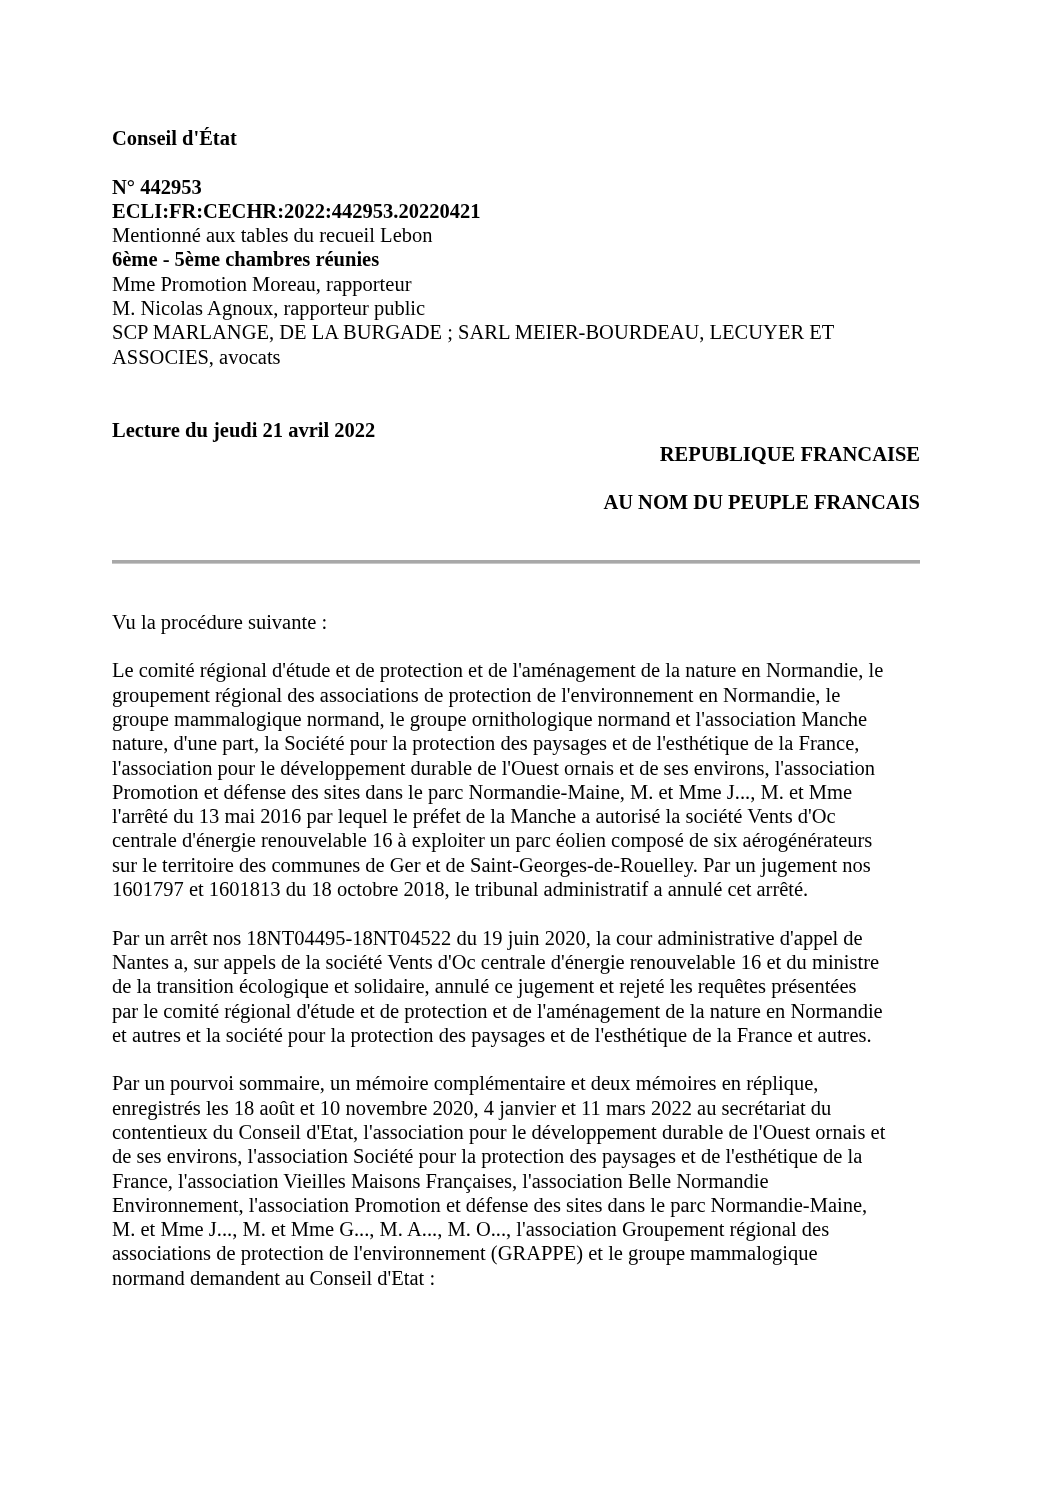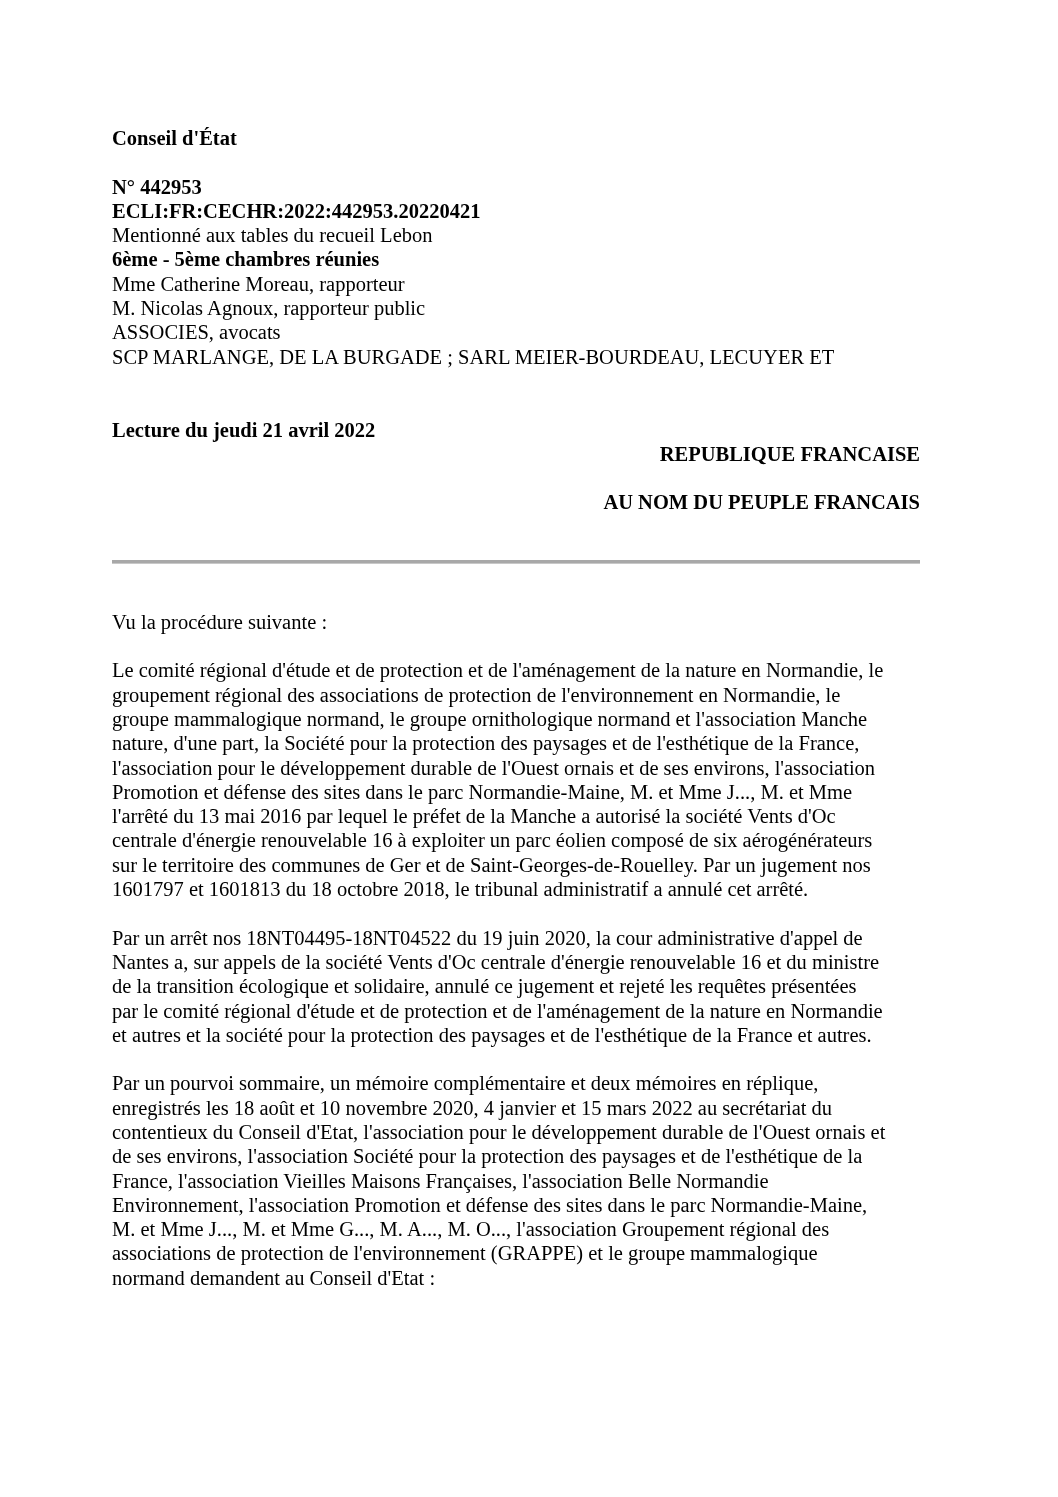--- a/index.html
+++ b/index.html
@@ -53,24 +53,24 @@
 
   <div class="block court">
     <span class="line bold">Conseil d'État</span>
   </div>
 
   <div class="block">
     <span class="line bold">N° 442953</span>
     <span class="line bold">ECLI:FR:CECHR:2022:442953.20220421</span>
     <span class="line">Mentionné aux tables du recueil Lebon</span>
     <span class="line bold">6ème - 5ème chambres réunies</span>
-    <span class="line">Mme Catherine Moreau, rapporteur</span>
+    <span class="line">Mme Promotion Moreau, rapporteur</span>
     <span class="line">M. Nicolas Agnoux, rapporteur public</span>
+    <span class="line">SCP MARLANGE, DE LA BURGADE ; SARL MEIER-BOURDEAU, LECUYER ET</span>
     <span class="line">ASSOCIES, avocats</span>
-    <span class="line">SCP MARLANGE, DE LA BURGADE ; SARL MEIER-BOURDEAU, LECUYER ET</span>
   </div>
 
   <div class="block lecture">
     <span class="line bold">Lecture du jeudi 21 avril 2022</span>
   </div>
 
   <span class="center republique">REPUBLIQUE FRANCAISE</span>
   <span class="center peuple">AU NOM DU PEUPLE FRANCAIS</span>
 
   <div class="rule"></div>
@@ -95,21 +95,21 @@
   <div class="block para">
     <span class="line">Par un arrêt nos 18NT04495-18NT04522 du 19 juin 2020, la cour administrative d'appel de</span>
     <span class="line">Nantes a, sur appels de la société Vents d'Oc centrale d'énergie renouvelable 16 et du ministre</span>
     <span class="line">de la transition écologique et solidaire, annulé ce jugement et rejeté les requêtes présentées</span>
     <span class="line">par le comité régional d'étude et de protection et de l'aménagement de la nature en Normandie</span>
     <span class="line">et autres et la société pour la protection des paysages et de l'esthétique de la France et autres.</span>
   </div>
 
   <div class="block para">
     <span class="line">Par un pourvoi sommaire, un mémoire complémentaire et deux mémoires en réplique,</span>
-    <span class="line">enregistrés les 18 août et 10 novembre 2020, 4 janvier et 15 mars 2022 au secrétariat du</span>
+    <span class="line">enregistrés les 18 août et 10 novembre 2020, 4 janvier et 11 mars 2022 au secrétariat du</span>
     <span class="line">contentieux du Conseil d'Etat, l'association pour le développement durable de l'Ouest ornais et</span>
     <span class="line">de ses environs, l'association Société pour la protection des paysages et de l'esthétique de la</span>
     <span class="line">France, l'association Vieilles Maisons Françaises, l'association Belle Normandie</span>
     <span class="line">Environnement, l'association Promotion et défense des sites dans le parc Normandie-Maine,</span>
     <span class="line">M. et Mme J..., M. et Mme G..., M. A..., M. O..., l'association Groupement régional des</span>
     <span class="line">associations de protection de l'environnement (GRAPPE) et le groupe mammalogique</span>
     <span class="line">normand demandent au Conseil d'Etat :</span>
   </div>
 
 </div>

